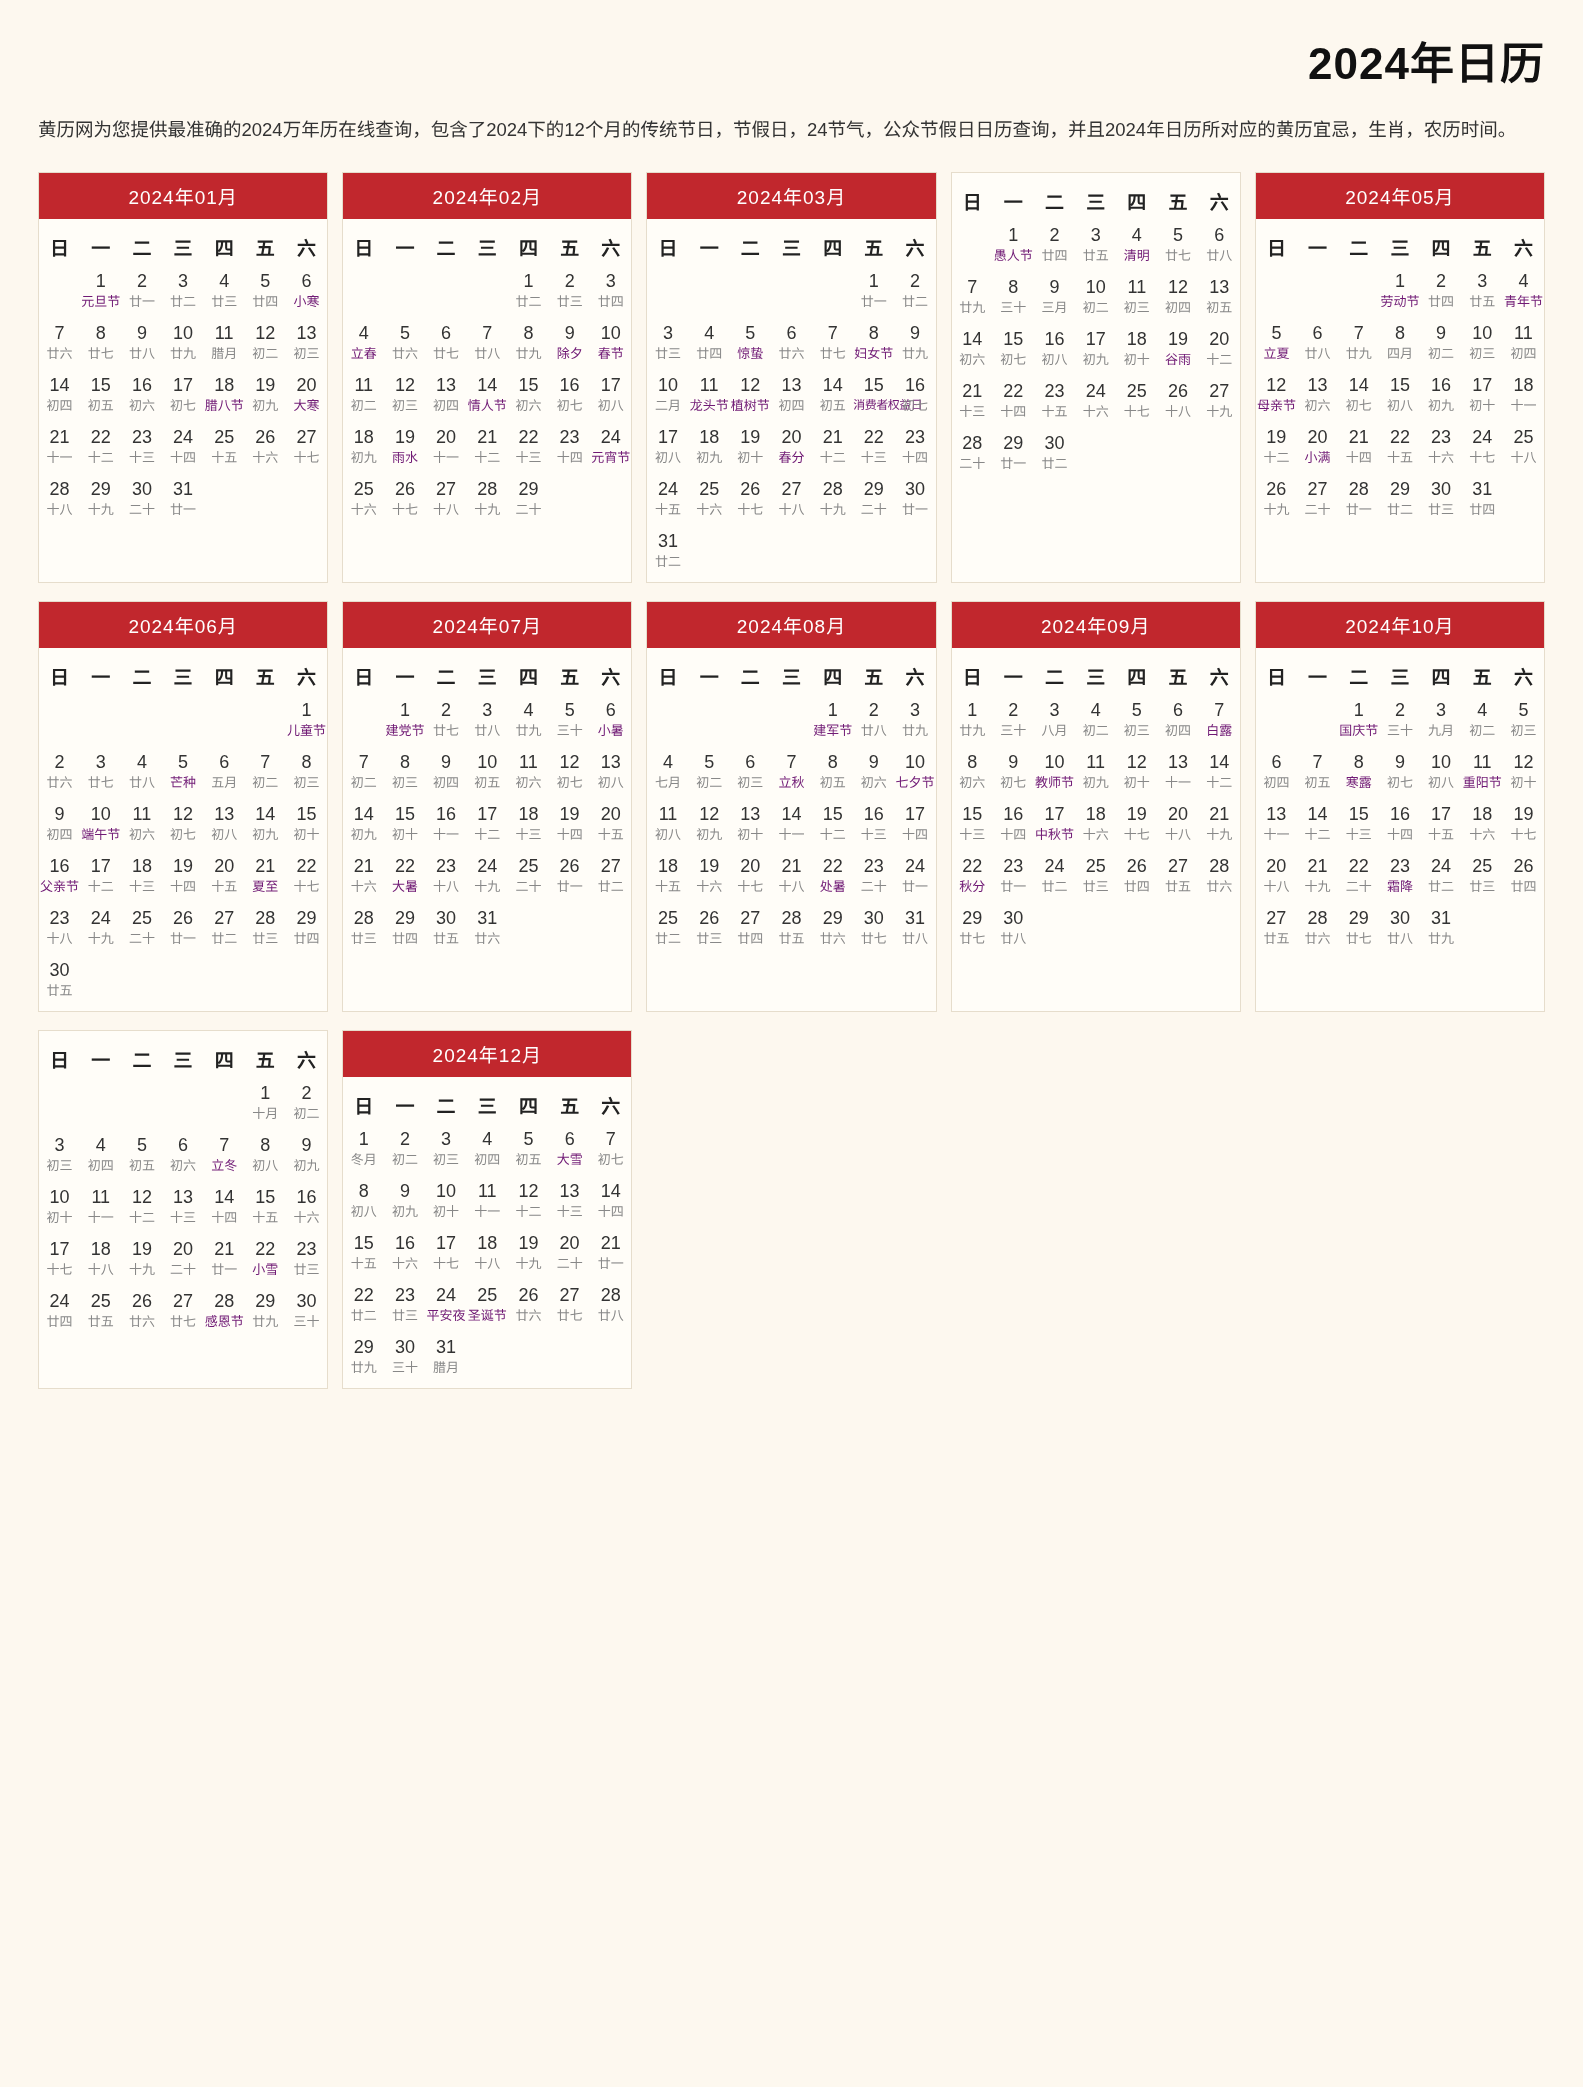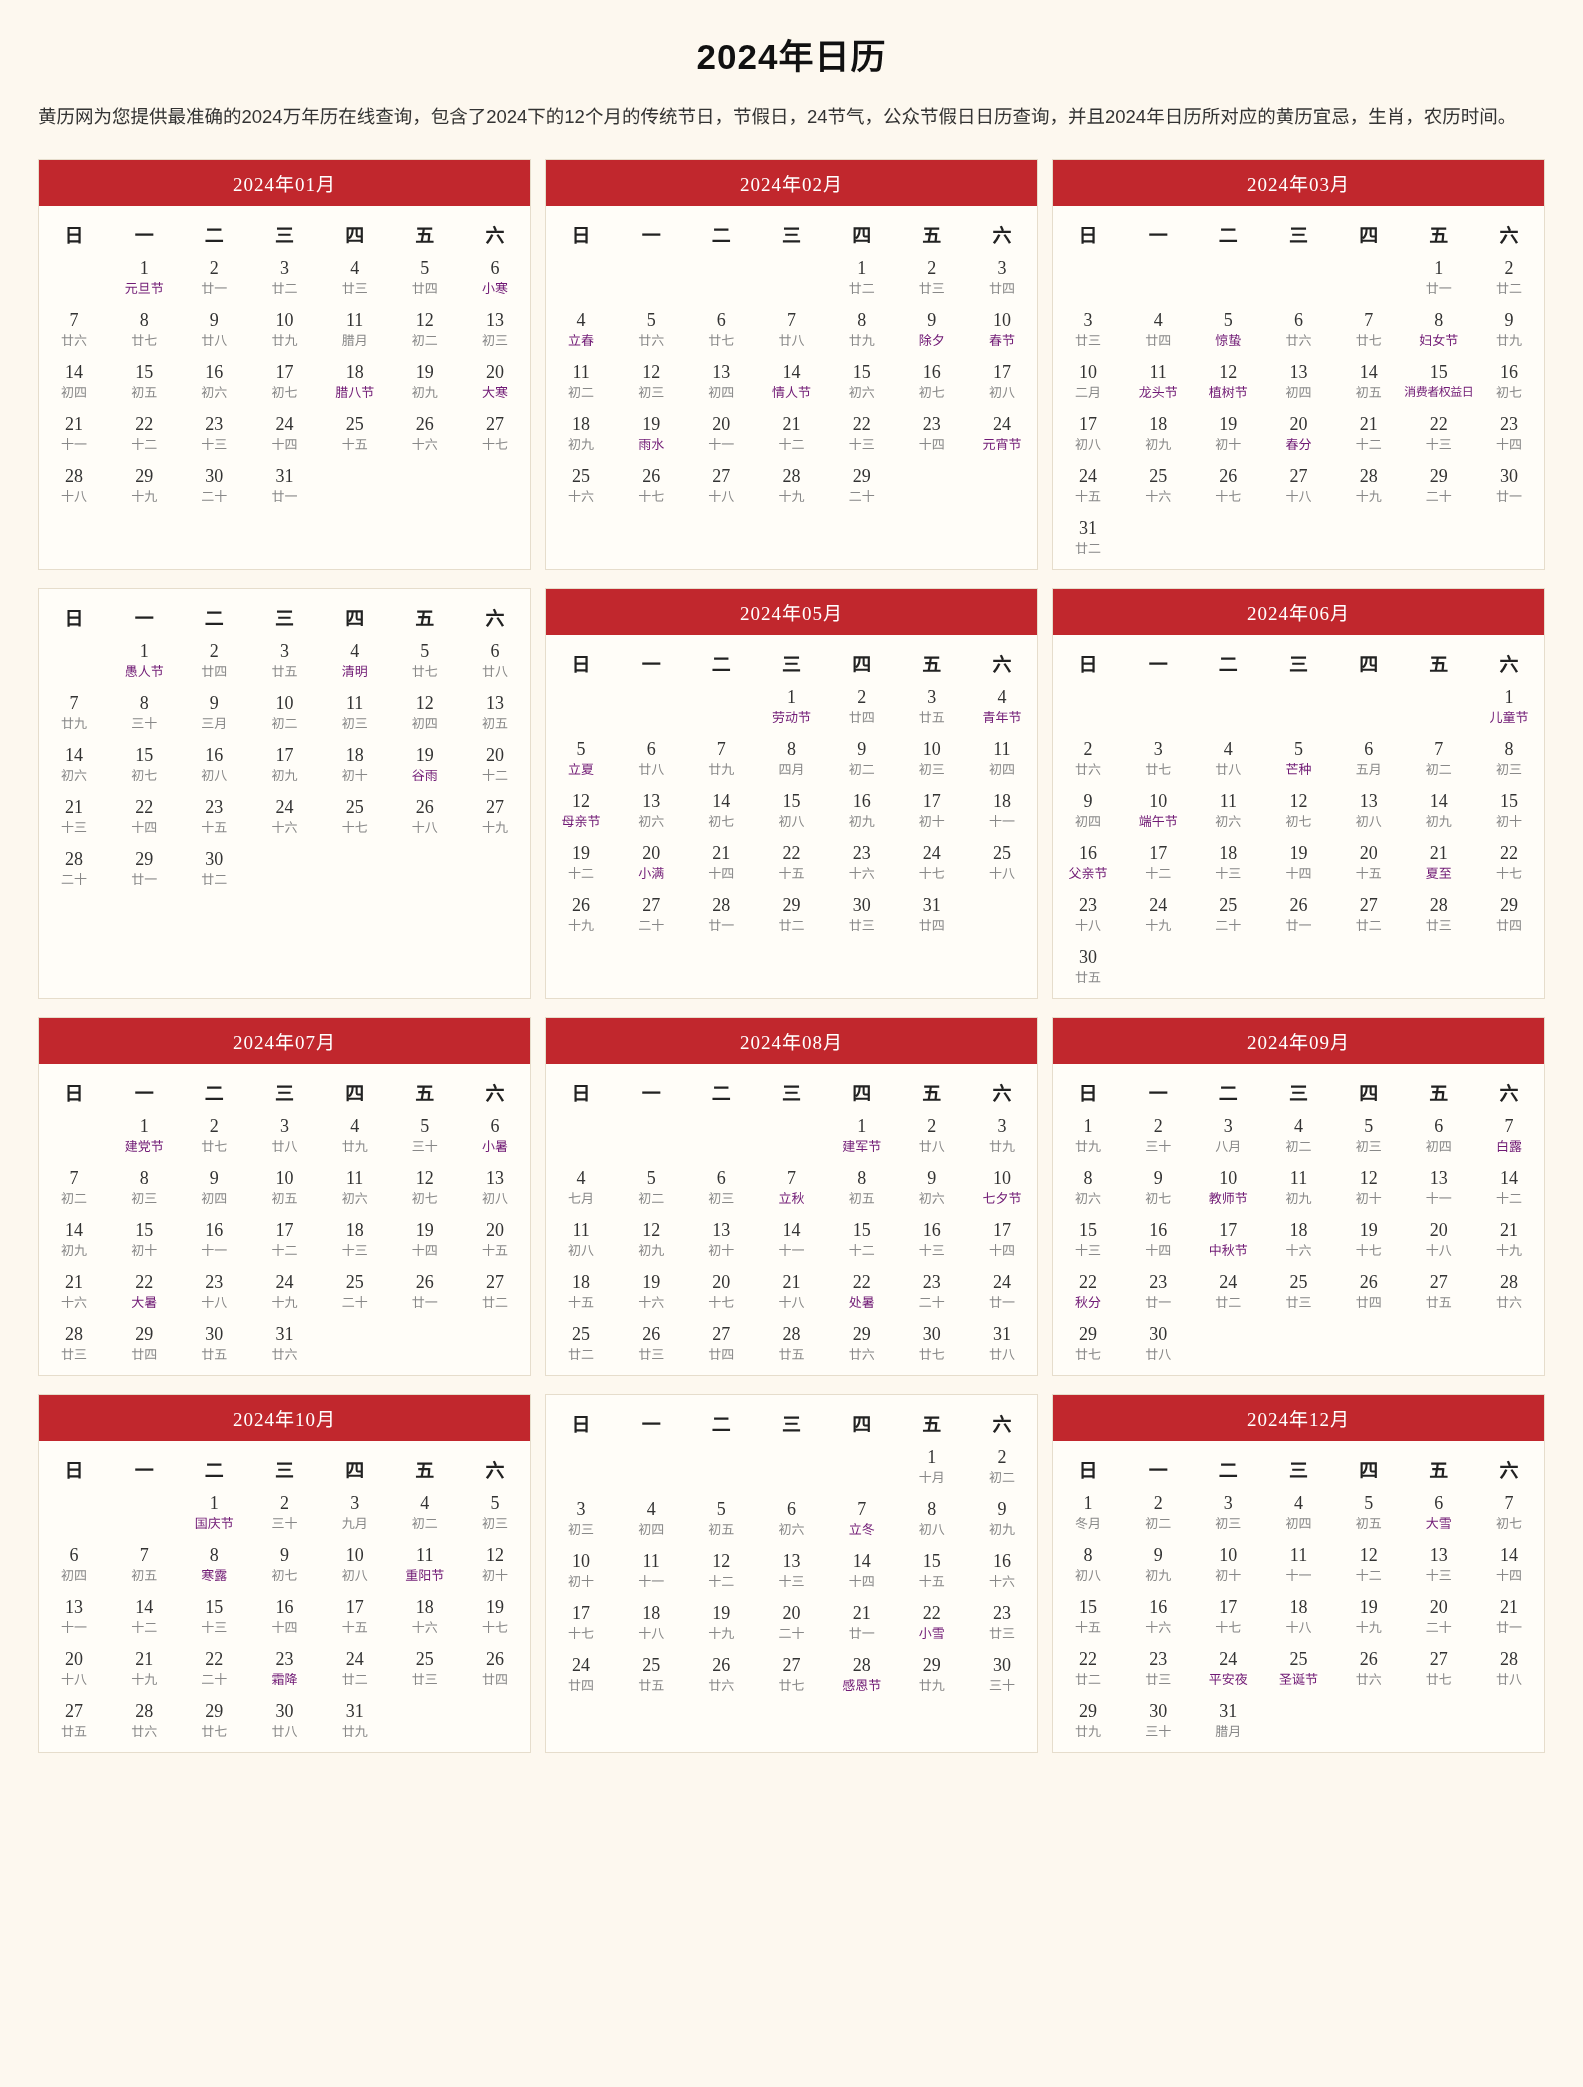--- a/index.html
+++ b/index.html
@@ -11,40 +11,39 @@
     width: 1583px;
     font-family: "Liberation Sans", "DejaVu Sans", sans-serif;
     color: #222;
   }
   .page {
     width: 1583px;
     box-sizing: border-box;
     padding: 18px 38px 40px 38px;
   }
   .page-title {
-    text-align: center;
-    font-size: 35px;
+    text-align: right;
+    font-size: 44px;
     font-weight: bold;
     letter-spacing: 1px;
     margin: 10px 0 22px 0;
     color: #111;
   }
   .intro {
     font-size: 18.5px;
     line-height: 1.75;
     color: #333;
     margin: 0 0 26px 0;
     text-align: justify;
   }
   .grid {
     display: grid;
-    grid-template-columns: repeat(3, 1fr);
+    grid-template-columns: repeat(5, 1fr);
     column-gap: 14px;
     row-gap: 18px;
-    font-family: Liberation Serif, serif;
   }
   .month {
     background: #fffdf8;
     border: 1px solid #e6ddcc;
     box-sizing: border-box;
   }
   .month-header {
     background: #c1272d;
     color: #fff;
     text-align: center;

